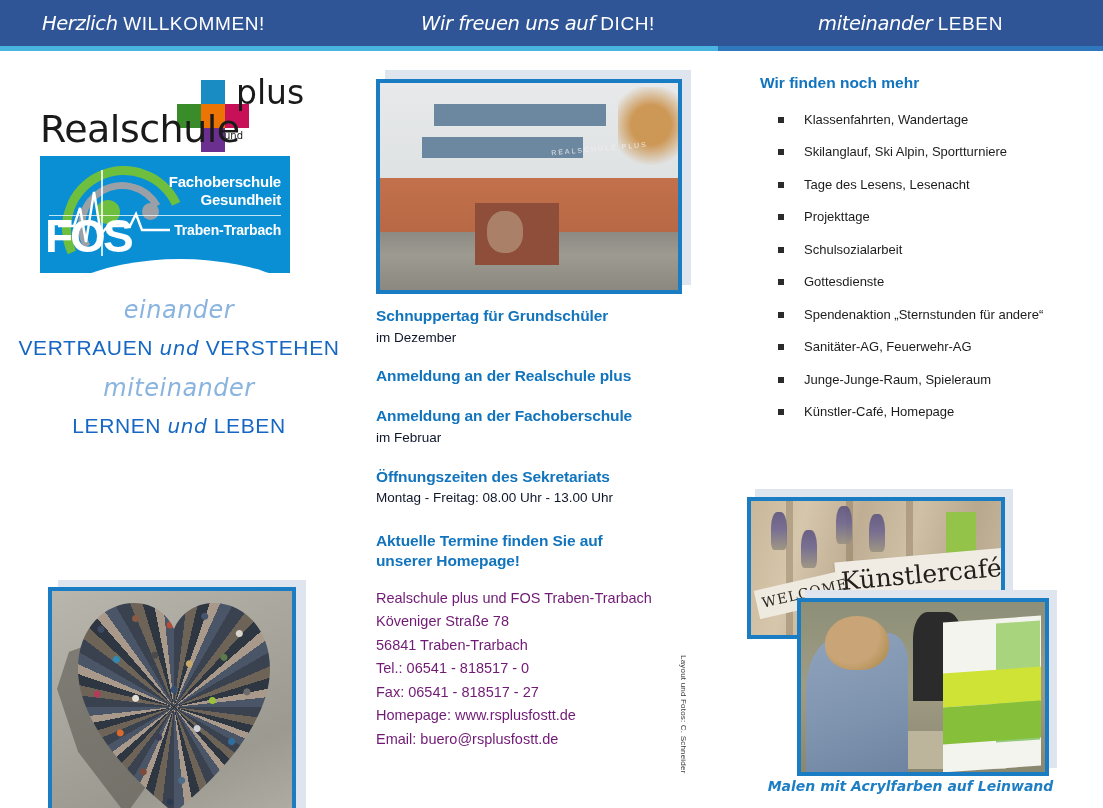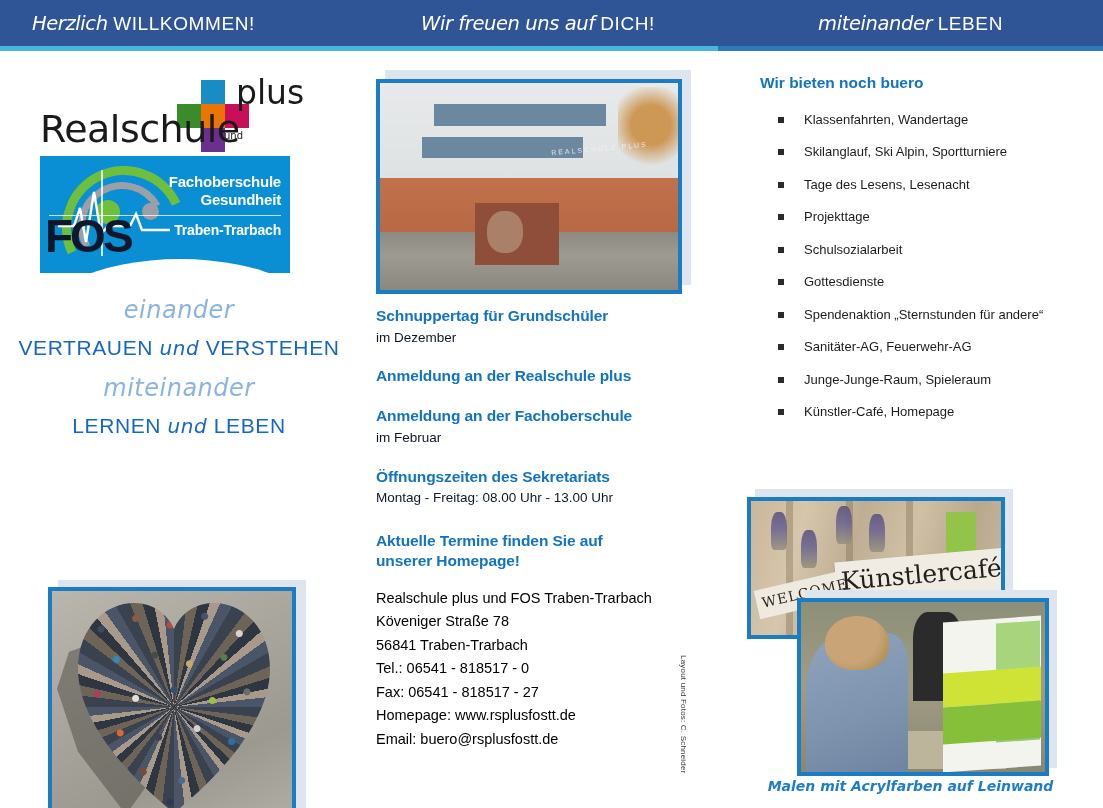--- a/index.html
+++ b/index.html
@@ -12,21 +12,21 @@
   }
   
   .header{
     position:absolute;left:0;top:0;width:1103px;height:46px;
     background:#2f5596;
   }
   .header .hcell{
     position:absolute;top:0;height:46px;
     display:flex;align-items:center;
   }
-  .hc1{left:0;width:358px;justify-content:flex-start;padding-left:32px;box-sizing:border-box;}
+  .hc1{left:0;width:358px;justify-content:flex-start;padding-left:42px;box-sizing:border-box;}
   .hc2{left:358px;width:360px;justify-content:center;}
   .hc3{left:718px;width:385px;justify-content:center;}
   .htxt{color:#ffffff;white-space:nowrap;font-size:19px;letter-spacing:.2px;}
   .hand{
     font-family:"DejaVu Sans", sans-serif;
     font-style:italic;font-weight:400;
     font-size:19.5px;
     letter-spacing:-0.4px;
   }
   .plain{font-family:"Liberation Sans", sans-serif;font-weight:400;font-size:19px;letter-spacing:.6px;}
@@ -74,21 +74,21 @@
   }
   .fos-text{position:absolute;right:9px;color:#ffffff;font-weight:bold;
     font-family:"Liberation Sans", sans-serif;letter-spacing:-0.2px;text-align:right;}
   .fos-l1{top:17px;font-size:15px;}
   .fos-l2{top:35px;font-size:15px;}
   .fos-l3{top:66px;font-size:14px;}
   .fos-rule{position:absolute;left:9px;top:59px;width:232px;height:1px;background:rgba(255,255,255,.75);}
   .fos-letters{
     position:absolute;left:5px;top:57px;
     font-family:"Liberation Sans", sans-serif;
-    font-weight:bold;font-size:46px;color:#0f172a;letter-spacing:-3px;
+    font-weight:bold;font-size:46px;color:#ffffff;letter-spacing:-3px;
     line-height:1;
   }
   .fos-wave{
     position:absolute;left:-10px;bottom:-58px;width:300px;height:72px;
     background:#ffffff;border-radius:50% 50% 0 0 / 100% 100% 0 0;
   }
   .ring{position:absolute;border-radius:50%;border-style:solid;}
   .ring1{left:22px;top:10px;width:106px;height:106px;border-width:9px;border-color:#6fbf3f transparent transparent #6fbf3f;transform:rotate(20deg);}
   .ring2{left:38px;top:26px;width:74px;height:74px;border-width:7px;border-color:#9aa0a6 transparent transparent #9aa0a6;transform:rotate(15deg);}
   .dot-green{position:absolute;left:56px;top:44px;width:24px;height:24px;border-radius:50%;background:#6fbf3f;}
@@ -203,21 +203,21 @@
   .pt-c4{position:absolute;right:2%;top:40%;width:18%;height:42%;background:#93c97a;transform:skewY(-4deg);}
   .pt-person{position:absolute;left:46%;top:6%;width:20%;height:52%;background:#2b2b2b;border-radius:30% 30% 0 0;}
   .pt-table{position:absolute;left:22%;bottom:2%;width:62%;height:22%;background:#bdb49c;}
 
   
   .mid-txt{position:absolute;left:18px;top:255px;width:330px;}
   .m-h{color:#1274bd;font-weight:bold;font-size:15.5px;margin:0;line-height:1.28;
        font-family:"Liberation Sans", sans-serif;letter-spacing:-0.1px;}
   .m-s{color:#0f172a;font-size:13.5px;margin:3px 0 0 0;line-height:1.3;}
   .m-blk{margin-bottom:20px;}
-  .m-addr{color:#000000;font-size:14.5px;line-height:1.62;margin-top:16px;}
+  .m-addr{color:#701a75;font-size:14.5px;line-height:1.62;margin-top:16px;}
   .credit{
     position:absolute;left:688px;top:655px;
     font-size:8px;color:#3a3a3a;white-space:nowrap;
     transform:rotate(90deg);transform-origin:left top;
     font-family:"Liberation Sans", sans-serif;letter-spacing:.2px;
   }
 
   
   .r-h{position:absolute;left:42px;top:23px;color:#1274bd;font-weight:bold;font-size:15.5px;
        font-family:"Liberation Sans", sans-serif;}
@@ -357,21 +357,21 @@
       <div>Homepage: www.rsplusfostt.de</div>
       <div>Email: buero@rsplusfostt.de</div>
     </div>
   </div>
 </div>
 
 <div class="credit">Layout und Fotos: C. Schneider</div>
 
 <div class="col col3">
 
-  <div class="r-h">Wir bieten noch buero</div>
+  <div class="r-h">Wir finden noch mehr</div>
 
   <ul class="r-list">
     <li><span class="bul"></span><span>Klassenfahrten, Wandertage</span></li>
     <li><span class="bul"></span><span>Skilanglauf, Ski Alpin, Sportturniere</span></li>
     <li><span class="bul"></span><span>Tage des Lesens, Lesenacht</span></li>
     <li><span class="bul"></span><span>Projekttage</span></li>
     <li><span class="bul"></span><span>Schulsozialarbeit</span></li>
     <li><span class="bul"></span><span>Gottesdienste</span></li>
     <li><span class="bul"></span><span>Spendenaktion „Sternstunden für andere“</span></li>
     <li><span class="bul"></span><span>Sanitäter-AG, Feuerwehr-AG</span></li>

